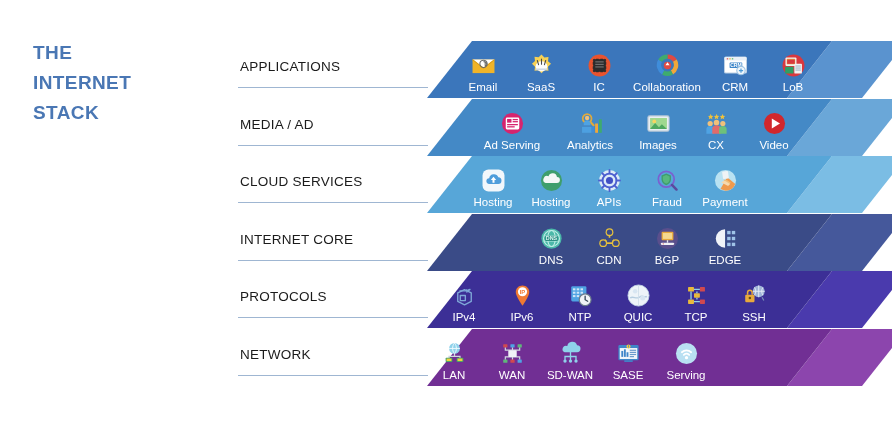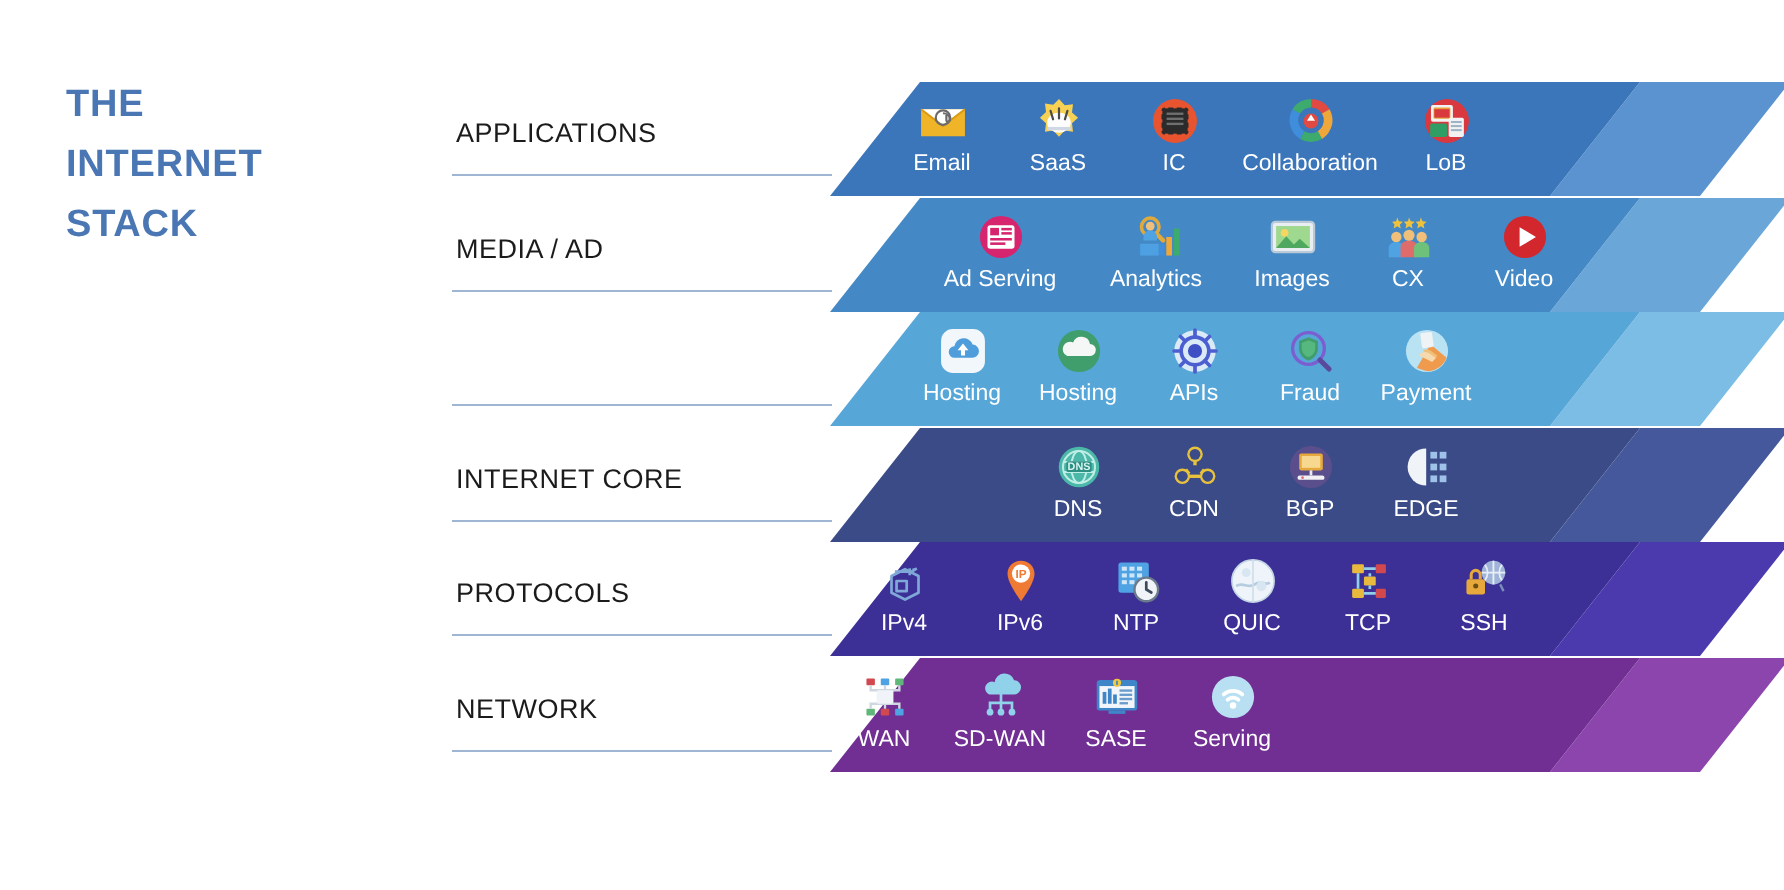--- a/index.html
+++ b/index.html
@@ -12,37 +12,37 @@
 
   
   #title{
     position:absolute;left:33px;top:38px;width:190px;
     font-weight:bold;font-size:19px;line-height:30px;
     letter-spacing:.4px;color:#4a77b4;
   }
   #title .tline{display:block;}
 
   
-  .layer{position:absolute;left:0;width:768px;height:57px;}
+  .layer{position:absolute;left:12px;width:768px;height:57px;}
   .lbl{
     position:absolute;left:228px;top:18px;
     font-size:13.5px;letter-spacing:.25px;color:#1b1b1b;white-space:nowrap;
   }
   .rule{
     position:absolute;left:226px;top:46px;width:190px;height:1px;
     background:#9fb6d2;
   }
   
   .band{position:absolute;left:0;top:0;width:892px;height:57px;pointer-events:none;}
   .band svg{display:block;}
 
   
   .icons{
     position:absolute;top:6px;height:51px;
-    display:flex;align-items:flex-start;
+    display:flex;align-items:center;
   }
   .cell{
     display:flex;flex-direction:column;align-items:center;justify-content:flex-start;
     width:58px;
   }
   .cell.wide{width:78px;}
   .ico{width:27px;height:27px;position:relative;margin-bottom:2px;}
   .cap{
     font-size:11.5px;color:#ffffff;white-space:nowrap;line-height:12px;
     text-align:center;
@@ -130,20 +130,36 @@
                 <path d="M5 9a13 13 0 0 1 11-6v5a7.7 7.7 0 0 0-6.5 3.6z" fill="#3eab6e"></path>
                 <circle cx="16" cy="16" r="4.4" fill="#e04a43"></circle>
                 <path d="M16 12.2l2.4 3.6h-4.8z" fill="#fff"></path>
               </svg>
             </div>
             <div class="cap">Collaboration</div>
           </div>
           <div class="cell">
             <div class="ico">
               <svg viewBox="0 0 32 32" xmlns="http://www.w3.org/2000/svg">
+                <rect x="3" y="6" width="26" height="19" rx="1.6" fill="#fff" stroke="#bcd0e4" stroke-width="1.2"></rect>
+                <rect x="3" y="6" width="26" height="4" rx="1.6" fill="#eaf1f8"></rect>
+                <circle cx="6.5" cy="8" r="1" fill="#e06b6b"></circle>
+                <circle cx="9.5" cy="8" r="1" fill="#edc14f"></circle>
+                <circle cx="12.5" cy="8" r="1" fill="#6ec17a"></circle>
+                <rect x="9" y="12.5" width="15" height="6.5" rx="1" fill="#3e86c9"></rect>
+                <text x="16.5" y="17.6" font-size="6" font-family="sans-serif" font-weight="bold" fill="#fff" text-anchor="middle">CRM</text>
+                <circle cx="22.5" cy="22" r="5" fill="#f0f6fb" stroke="#9dc3e2" stroke-width="1.3"></circle>
+                <path d="M22.5 19.5v5M20 22h5" stroke="#4c9ad6" stroke-width="1.4"></path>
+              </svg>
+            </div>
+            <div class="cap">CRM</div>
+          </div>
+          <div class="cell">
+            <div class="ico">
+              <svg viewBox="0 0 32 32" xmlns="http://www.w3.org/2000/svg">
                 <circle cx="16" cy="16" r="13" fill="#d9383f"></circle>
                 <rect x="6.5" y="6.5" width="13" height="10" rx="1.2" fill="#f2f2f2"></rect>
                 <rect x="8" y="8" width="10" height="6.6" rx=".8" fill="#e8a13a"></rect>
                 <rect x="8.5" y="9" width="9" height="5" fill="#d9383f"></rect>
                 <rect x="6" y="17.5" width="10" height="8" rx="1" fill="#2e9e64"></rect>
                 <rect x="17" y="14" width="9" height="11.5" rx="1" fill="#f2f2f2"></rect>
                 <g fill="#9db3c6">
                   <rect x="18.3" y="16" width="6.4" height="1.2"></rect>
                   <rect x="18.3" y="18.4" width="6.4" height="1.2"></rect>
                   <rect x="18.3" y="20.8" width="6.4" height="1.2"></rect>
@@ -233,20 +249,21 @@
           </div>
         </div>
       </div>
       <div class="layer" style="top: 156px;">
         <div class="band">
           <svg width="892" height="57" viewBox="0 0 892 57">
             <polygon points="775,57 850,57 895,0 820,0" fill="#7bbde4"></polygon>
             <polygon points="415,57 775,57 820,0 460,0" fill="#57a6d8"></polygon>
           </svg>
         </div>
+        <div class="lbl">CLOUD SERVICES</div>
         <div class="rule"></div>
         <div class="icons" style="left: 452px;">
           <div class="cell">
             <div class="ico">
               <svg viewBox="0 0 32 32" xmlns="http://www.w3.org/2000/svg">
                 <rect x="3" y="3" width="26" height="26" rx="7" fill="#f2f7fb"></rect>
                 <path d="M11 20h10.4a3.9 3.9 0 0 0 .3-7.8 5.6 5.6 0 0 0-10.8 1A3.4 3.4 0 0 0 11 20z" fill="#4f9ddb"></path>
                 <path d="M16 11.5l3.2 4h-2v3.2h-2.4V15.5h-2z" fill="#fff"></path>
               </svg>
             </div>
@@ -484,20 +501,34 @@
             <polygon points="775,57 850,57 895,0 820,0" fill="#8c45ad"></polygon>
             <polygon points="415,57 775,57 820,0 460,0" fill="#712f94"></polygon>
           </svg>
         </div>
         <div class="lbl">NETWORK</div>
         <div class="rule"></div>
         <div class="icons" style="left: 413px;">
           <div class="cell">
             <div class="ico">
               <svg viewBox="0 0 32 32" xmlns="http://www.w3.org/2000/svg">
+                <circle cx="16" cy="10" r="6.4" fill="#8fd2ea"></circle>
+                <path d="M9.6 10h12.8M16 3.6c3 3.8 3 8.8 0 12.8M16 3.6c-3 3.8-3 8.8 0 12.8" fill="none" stroke="#f0fbff" stroke-width="1.1"></path>
+                <path d="M16 16.4v3M16 19.4H9.5v2M16 19.4h6.5v2" fill="none" stroke="#cfd8e0" stroke-width="1.5"></path>
+                <rect x="5.5" y="21" width="8" height="5" rx=".8" fill="#3f9e6c"></rect>
+                <rect x="6.6" y="22" width="5.8" height="3" fill="#f2d23c"></rect>
+                <rect x="18.5" y="21" width="8" height="5" rx=".8" fill="#3f9e6c"></rect>
+                <rect x="19.6" y="22" width="5.8" height="3" fill="#f2d23c"></rect>
+              </svg>
+            </div>
+            <div class="cap">LAN</div>
+          </div>
+          <div class="cell">
+            <div class="ico">
+              <svg viewBox="0 0 32 32" xmlns="http://www.w3.org/2000/svg">
                 <g>
                   <rect x="5" y="5" width="5" height="4" rx=".6" fill="#d1494f"></rect>
                   <rect x="13.5" y="5" width="5" height="4" rx=".6" fill="#4fa3e3"></rect>
                   <rect x="22" y="5" width="5" height="4" rx=".6" fill="#5fb87a"></rect>
                   <rect x="5" y="23" width="5" height="4" rx=".6" fill="#5fb87a"></rect>
                   <rect x="13.5" y="23" width="5" height="4" rx=".6" fill="#d1494f"></rect>
                   <rect x="22" y="23" width="5" height="4" rx=".6" fill="#4fa3e3"></rect>
                 </g>
                 <g stroke="#cfd8e0" stroke-width="1.4" fill="none">
                   <path d="M7.5 9v3h17V9M16 9v3M7.5 23v-3h17v3M16 23v-3"></path>

